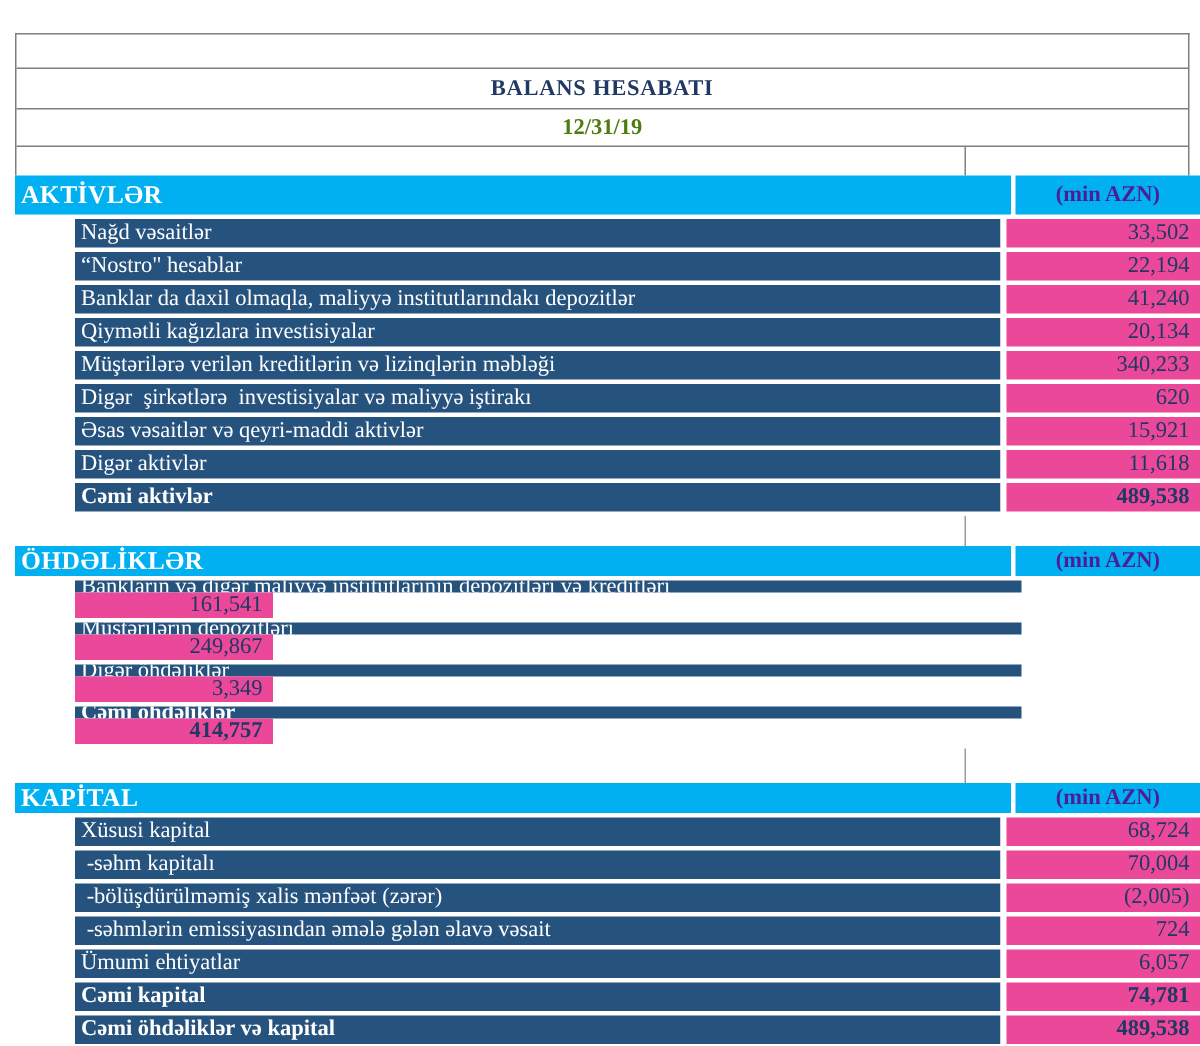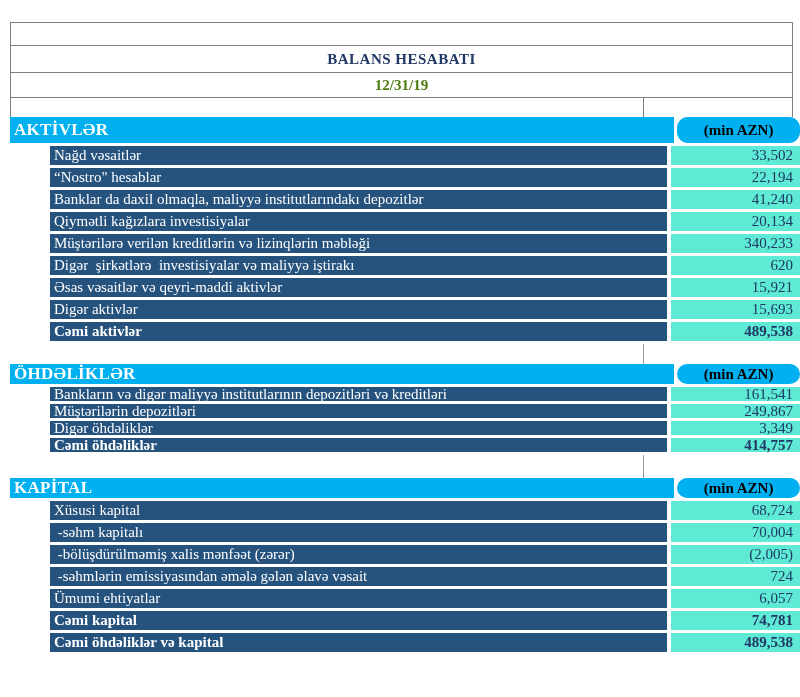--- a/index.html
+++ b/index.html
@@ -34,36 +34,36 @@
   .sec-header{display:flex;}
   .sec-header .title-cell{
     box-sizing:border-box;width:740px;background:#00b0f0;
     display:flex;align-items:center;padding-left:4px;
     color:#ffffff;font-weight:bold;font-size:17px;letter-spacing:.3px;
   }
   .sec-header .gap4{width:4px;background:#fff;}
   .sec-header .unit-cell{
     box-sizing:border-box;width:137px;background:#00b0f0;
     display:flex;align-items:center;justify-content:center;
-    color:#000000;font-weight:bold;font-size:15px;border-radius:11px;
+    color:#4c1d95;font-weight:bold;font-size:15px;
   }
   .sec-aktivler .sec-header{height:26px;}
   .sec-ohdelikler .sec-header,.sec-kapital .sec-header{height:20px;}
 
   .row{display:flex;margin-top:3px;padding-left:40px;}
   .sec-aktivler .row,.sec-kapital .row{height:19px;}
-  .sec-ohdelikler .row{height:14px;}
+  .sec-ohdelikler .row{height:25px;flex-direction:column;}
   .label-cell{
     box-sizing:border-box;width:631px;background:#26527e;
     display:flex;align-items:center;padding-left:4px;
     color:#ffffff;font-size:15px;white-space:pre-wrap;overflow:hidden;
   }
   .gapcol{width:4px;background:#fff;}
   .value-cell{
-    box-sizing:border-box;width:132px;background:#5eead4;
+    box-sizing:border-box;width:132px;background:#ec4899;
     display:flex;align-items:center;justify-content:flex-end;padding-right:7px;
     color:#1f3864;font-size:15px;
   }
   .row.total .label-cell,.row.total .value-cell{font-weight:bold;text-align:center;}
 
   
   .sec-gap{position:relative;margin-left:10px;background:#fff;}
   .sec-gap .vline{position:absolute;left:633px;top:0;width:1px;height:100%;background:#9a9a9a;}
   .gap-1{height:20px;margin-top:3px;}
   .gap-2{height:23px;margin-top:3px;}
@@ -121,21 +121,21 @@
       <div class="value-cell">620</div>
     </div>
     <div class="row">
       <div class="label-cell">Əsas vəsaitlər və qeyri-maddi aktivlər</div>
       <div class="gapcol"></div>
       <div class="value-cell">15,921</div>
     </div>
     <div class="row">
       <div class="label-cell">Digər aktivlər</div>
       <div class="gapcol"></div>
-      <div class="value-cell">15,693</div>
+      <div class="value-cell">11,618</div>
     </div>
     <div class="row total">
       <div class="label-cell">Cəmi aktivlər</div>
       <div class="gapcol"></div>
       <div class="value-cell">489,538</div>
     </div>
   </section>
 
   <div class="sec-gap gap-1">
     <div class="vline"></div>

